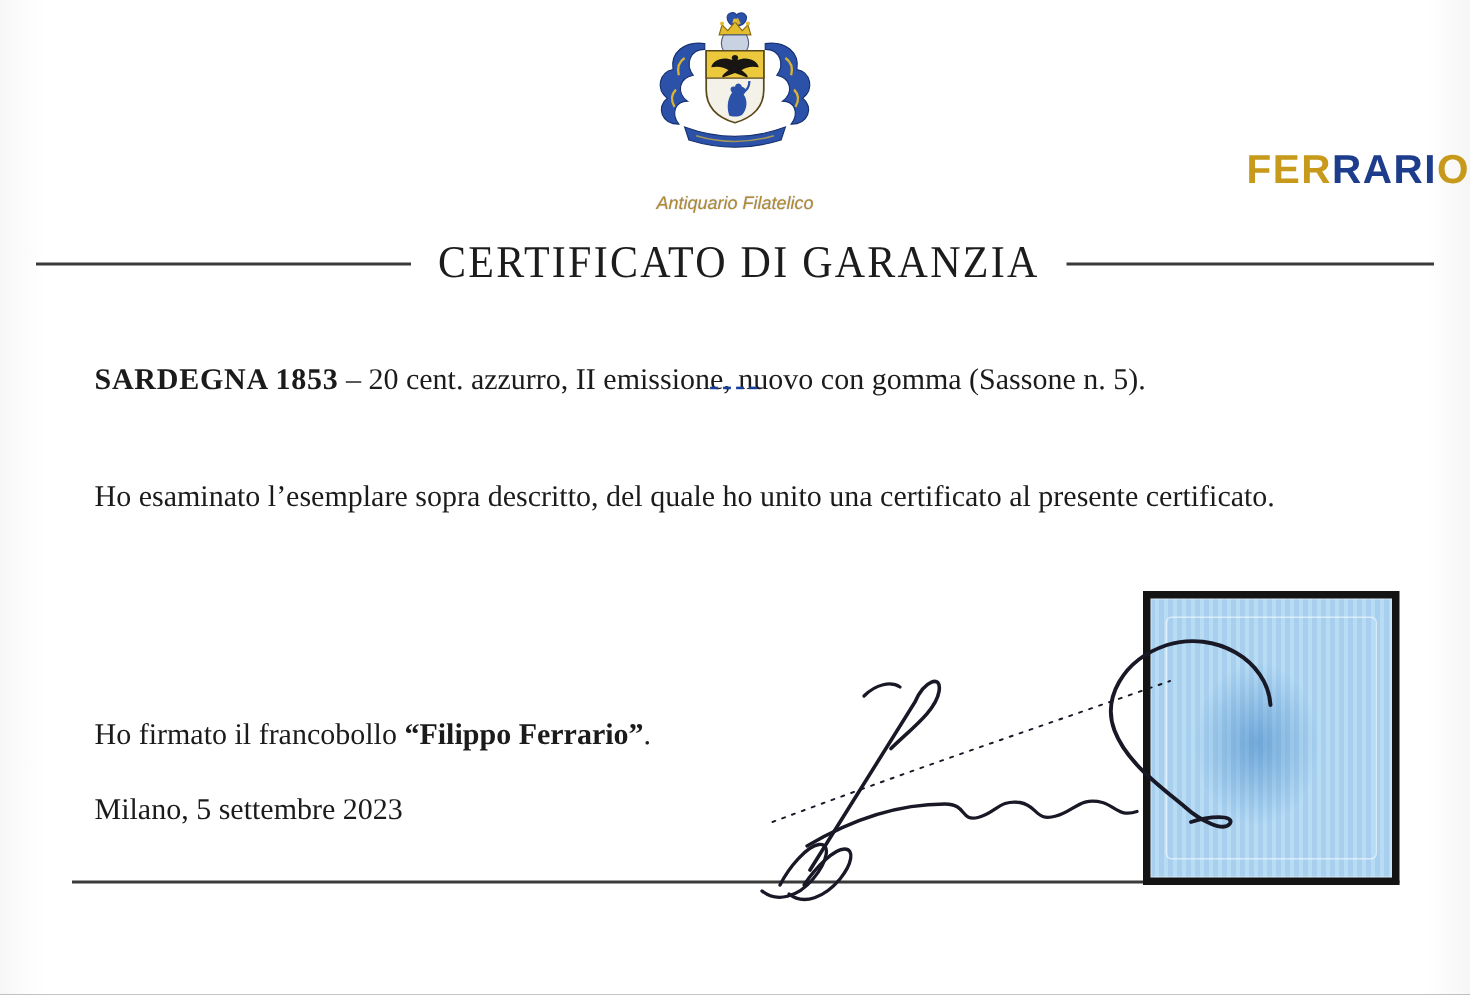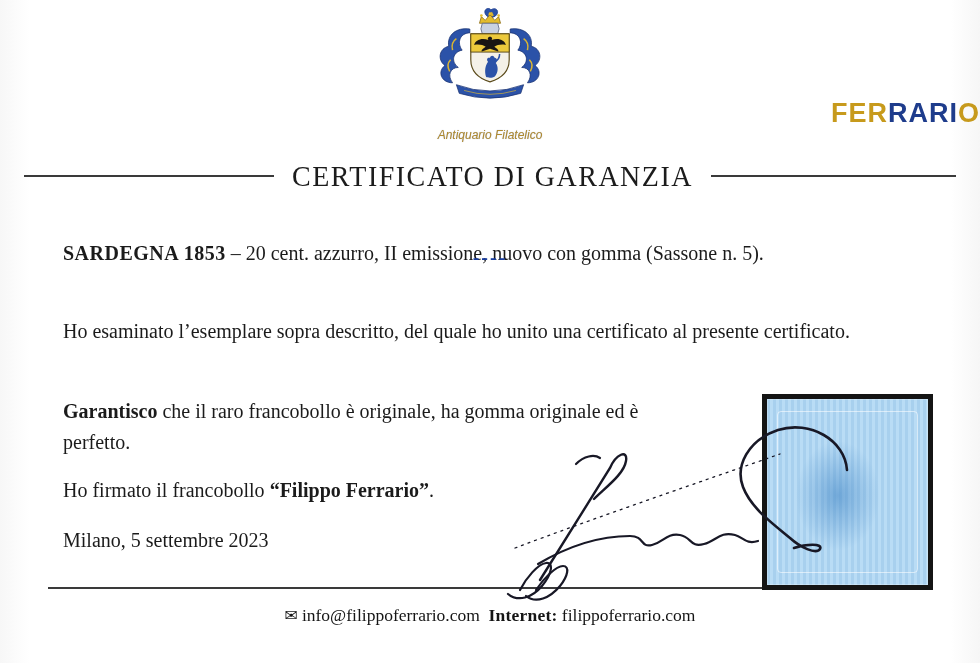--- a/index.html
+++ b/index.html
@@ -119,21 +119,20 @@
     <h1 class="doc-title">CERTIFICATO DI GARANZIA</h1>
     <span class="title-rule rule-right"></span>
   </div>
 
   <p class="bodytext subject"><b>SARDEGNA 1853</b><span> – 20 cent. azzurro, II emissione, nuovo con gomma (Sassone n. 5).</span></p>
 
   <div class="dashes">----</div>
 
   <p class="bodytext p-examined">Ho esaminato l’esemplare sopra descritto, del quale ho unito una certificato al presente certificato.</p>
 
-  <p class="bodytext p-guarantee"><b>Garantisco</b><span> che il raro francobollo è originale, ha gomma originale ed è perfetto.</span></p>
 
   <p class="bodytext p-signed"><span>Ho firmato il francobollo </span><b>“Filippo Ferrario”</b><span>.</span></p>
 
   <p class="bodytext p-date">Milano, 5 settembre 2023</p>
 
   <div class="stamp">
     <div class="stamp-inner-frame"></div>
   </div>
 
   <svg class="signature" width="420" height="210" viewBox="0 0 420 210">
@@ -149,18 +148,15 @@
       <path stroke-width="2.2" d="M58,166 C90,147 120,138 150,138 C165,138 160,150 172,147 C184,144 186,135 200,137 C212,139 210,150 224,146 C236,143 240,133 255,137 C263,139 266,147 278,143"></path>
 
       <path stroke-width="2.2" d="M28,196 C38,204 52,200 62,188 C72,176 74,164 66,165 C58,166 46,180 40,192"></path>
       <path stroke-width="2.2" d="M46,198 C56,206 70,200 80,188 C88,178 90,168 83,168 C76,168 64,180 56,192"></path>
     </g>
   </svg>
 
   <div class="bottom-rule"></div>
 
   <div class="footer">
-    <div>
-      <span class="glyph env">✉</span><span>info@filippoferrario.com</span>&nbsp;&nbsp;<b>Internet:</b><span> filippoferrario.com</span>
-    </div>
   </div>
 
 </div>
 
 </body></html>

